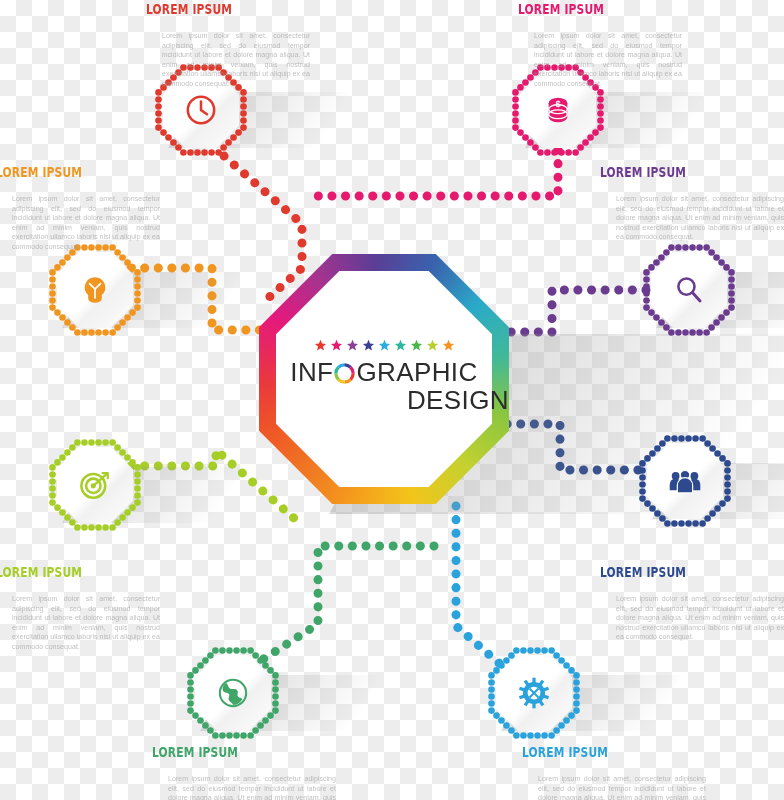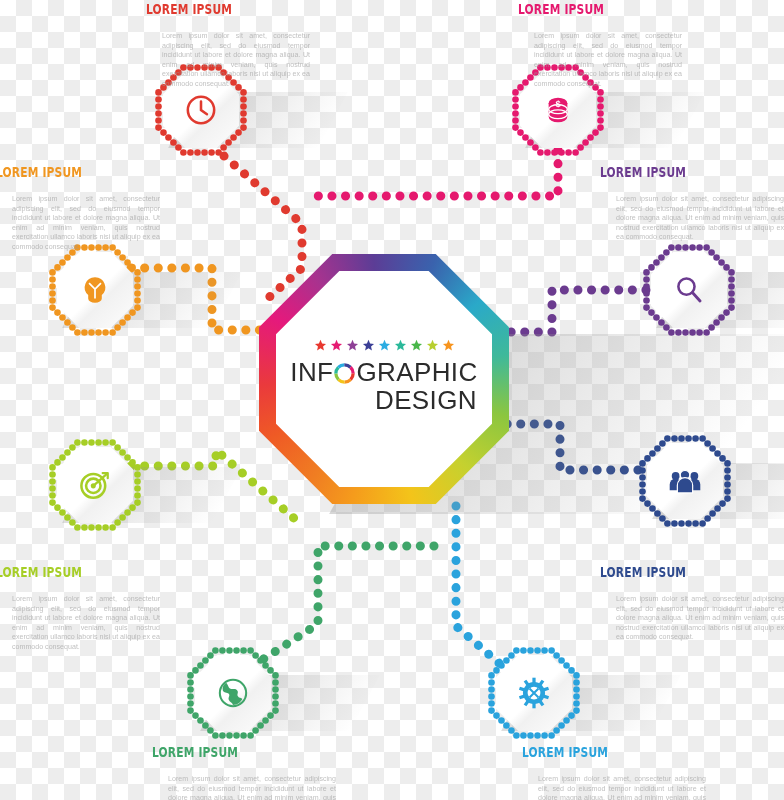--- a/index.html
+++ b/index.html
@@ -76,21 +76,21 @@
     position:absolute;left:0;right:0;top:84px;text-align:center;
   }
   .stars{display:flex;justify-content:center;gap:3px;margin-bottom:7px;}
   .stars .st{width:13px;height:13px;display:block;}
   .brandline1{
     font-size:26px;letter-spacing:.4px;color:#2b2b2b;font-weight:400;
     line-height:28px;white-space:nowrap;
   }
   .brandline2{
     font-size:26px;letter-spacing:.4px;color:#2b2b2b;font-weight:400;
-    line-height:28px;padding-left:84px;white-space:nowrap;
+    line-height:28px;padding-left:84px;white-space:nowrap;text-align:right;
   }
   .olett{position:relative;display:inline-block;width:23px;height:23px;vertical-align:-4px;}
   .olett svg{position:absolute;left:0;top:0;}
   svg.lines{position:absolute;left:0;top:0;width:784px;height:800px;pointer-events:none;}
 </style>
 </head>
 <body>
 
 <div id="stage">
 

